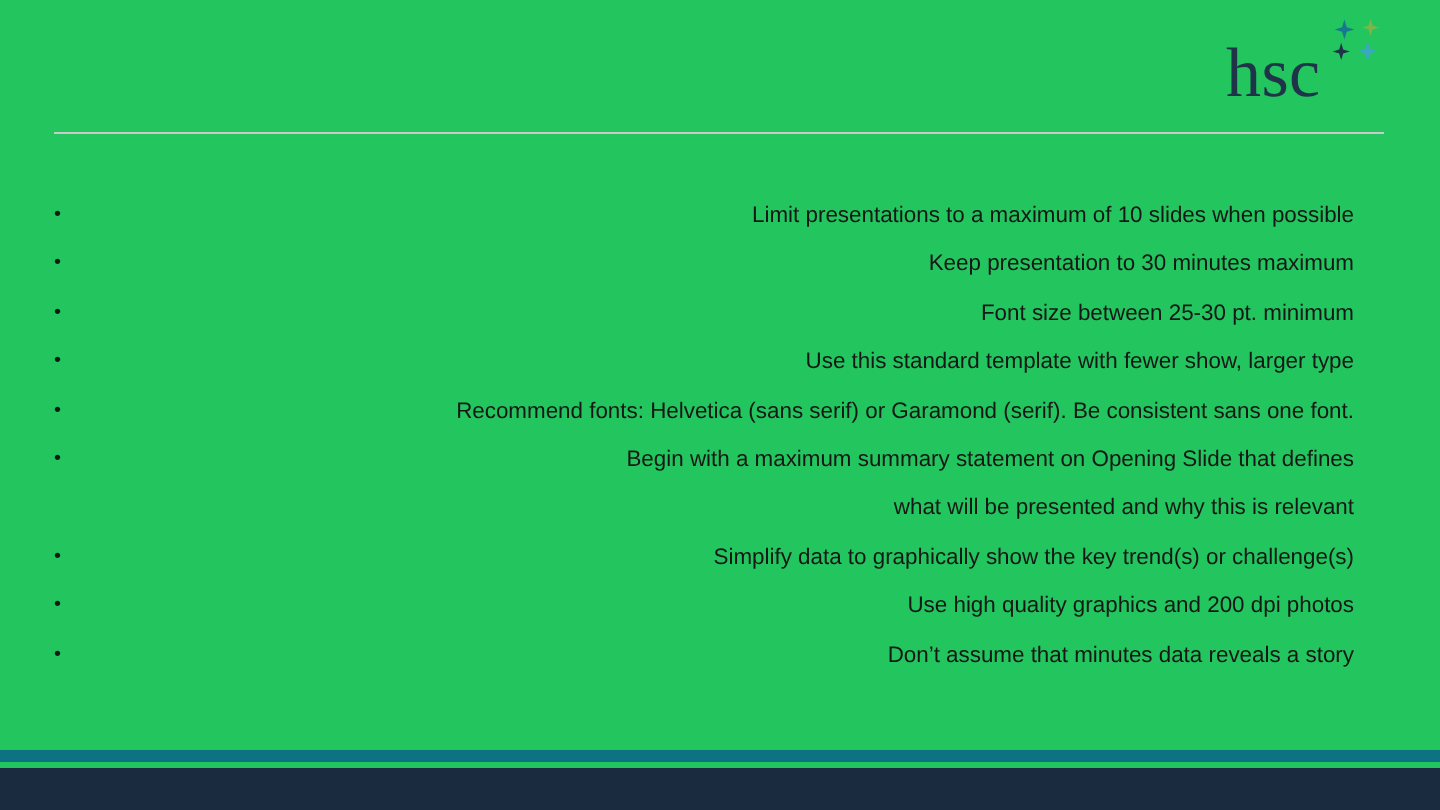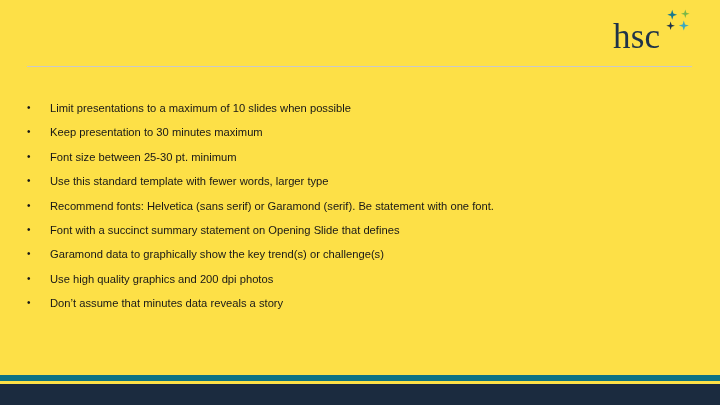--- a/index.html
+++ b/index.html
@@ -87,20 +87,21 @@
     left: 0;
     top: 0;
     width: 14px;
     text-align: left;
     font-size: 10px;
     color: #171717;
   }
   .bullet-text {
     display: block;
     padding-left: 23px;
+    text-align: right;
   }
 
   
   .footer-bar-teal {
     position: absolute;
     left: 0;
     top: 375px;
     width: 720px;
     height: 6px;
   }
@@ -108,21 +109,21 @@
     position: absolute;
     left: 0;
     top: 384px;
     width: 720px;
     height: 21px;
   }
 </style>
 </head>
 <body>
 
-<div class="slide" style="background: #fde047;">
+<div class="slide" style="background: #22c55e;">
 
   <div class="slide-header">
 
     <div class="logo">
       <span class="logo-wordmark" style="color: rgb(31, 51, 73);">hsc</span>
 
       <svg class="logo-sparkles" viewBox="0 0 27 27">
 
         <g>
           <path d="M6.2 0.8 L7.35 4.6 L11.1 5.75 L7.35 6.9 L6.2 10.7 L5.05 6.9 L1.3 5.75 L5.05 4.6 Z" fill="#17798f"></path>
@@ -153,33 +154,36 @@
       <li class="bullet-row">
         <span class="bullet-marker">•</span>
         <span class="bullet-text">Keep presentation to 30 minutes maximum</span>
       </li>
       <li class="bullet-row">
         <span class="bullet-marker">•</span>
         <span class="bullet-text">Font size between 25-30 pt. minimum</span>
       </li>
       <li class="bullet-row">
         <span class="bullet-marker">•</span>
-        <span class="bullet-text">Use this standard template with fewer words, larger type</span>
+        <span class="bullet-text">Use this standard template with fewer show, larger type</span>
       </li>
       <li class="bullet-row">
         <span class="bullet-marker">•</span>
-        <span class="bullet-text">Recommend fonts: Helvetica (sans serif) or Garamond (serif). Be statement with one font.</span>
+        <span class="bullet-text">Recommend fonts: Helvetica (sans serif) or Garamond (serif). Be consistent sans one font.</span>
       </li>
       <li class="bullet-row">
         <span class="bullet-marker">•</span>
-        <span class="bullet-text">Font with a succinct summary statement on Opening Slide that defines</span>
+        <span class="bullet-text">Begin with a maximum summary statement on Opening Slide that defines</span>
+      </li>
+      <li class="bullet-row continuation">
+        <span class="bullet-text">what will be presented and why this is relevant</span>
       </li>
       <li class="bullet-row">
         <span class="bullet-marker">•</span>
-        <span class="bullet-text">Garamond data to graphically show the key trend(s) or challenge(s)</span>
+        <span class="bullet-text">Simplify data to graphically show the key trend(s) or challenge(s)</span>
       </li>
       <li class="bullet-row">
         <span class="bullet-marker">•</span>
         <span class="bullet-text">Use high quality graphics and 200 dpi photos</span>
       </li>
       <li class="bullet-row">
         <span class="bullet-marker">•</span>
         <span class="bullet-text">Don’t assume that minutes data reveals a story</span>
       </li>
     </ul>

